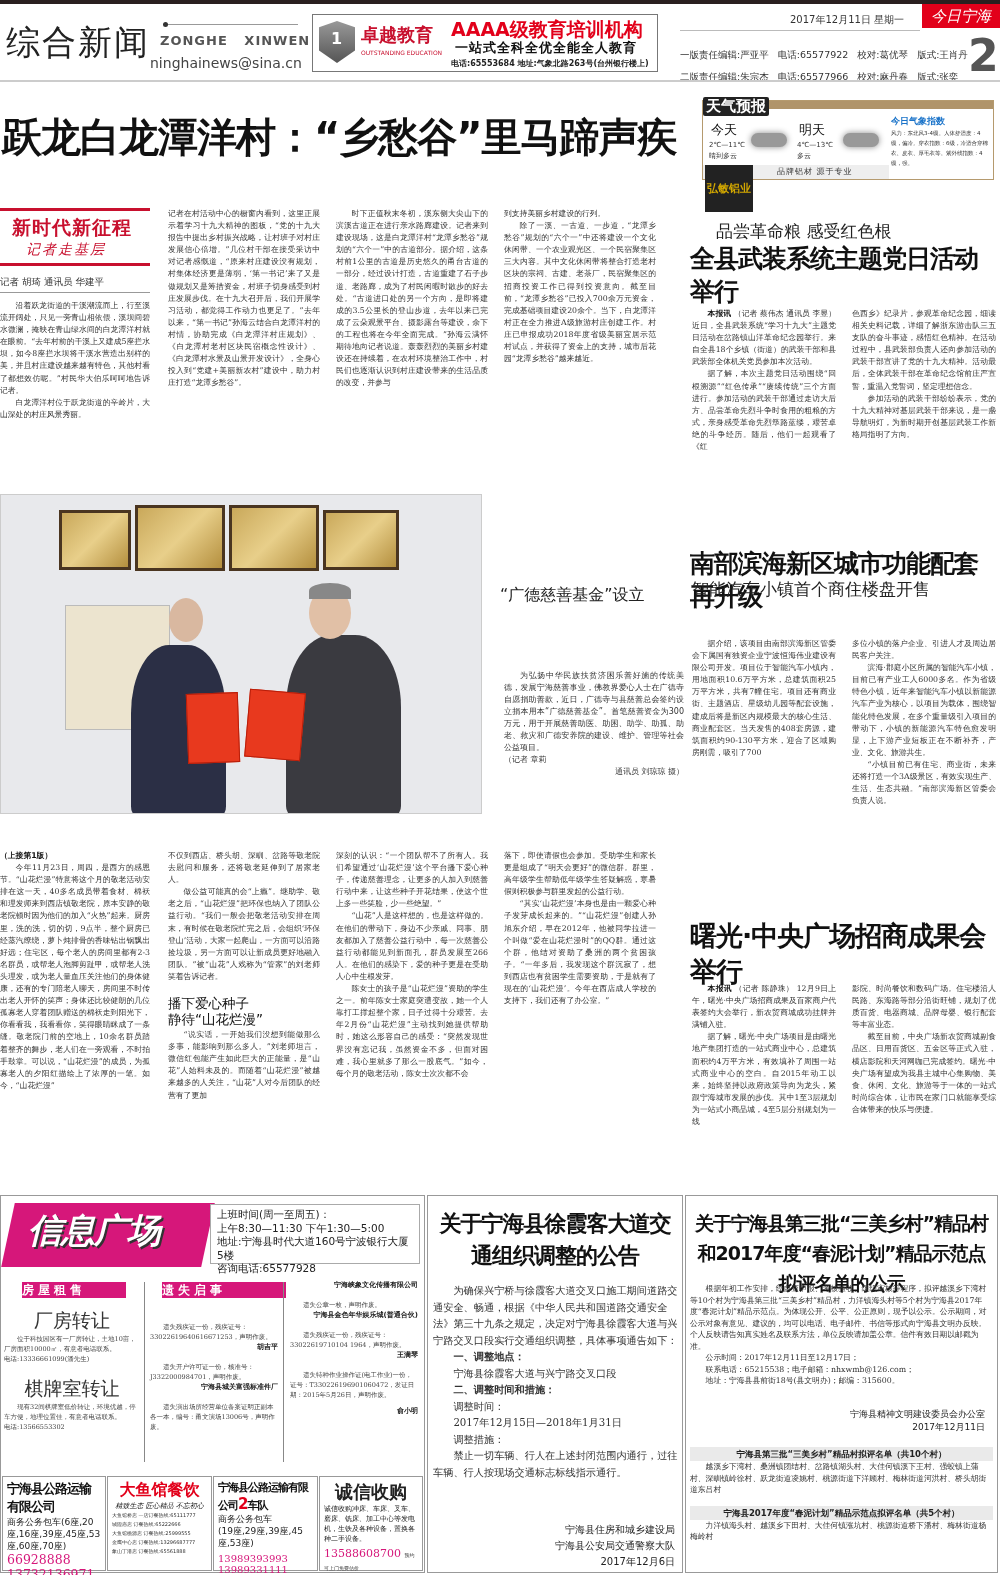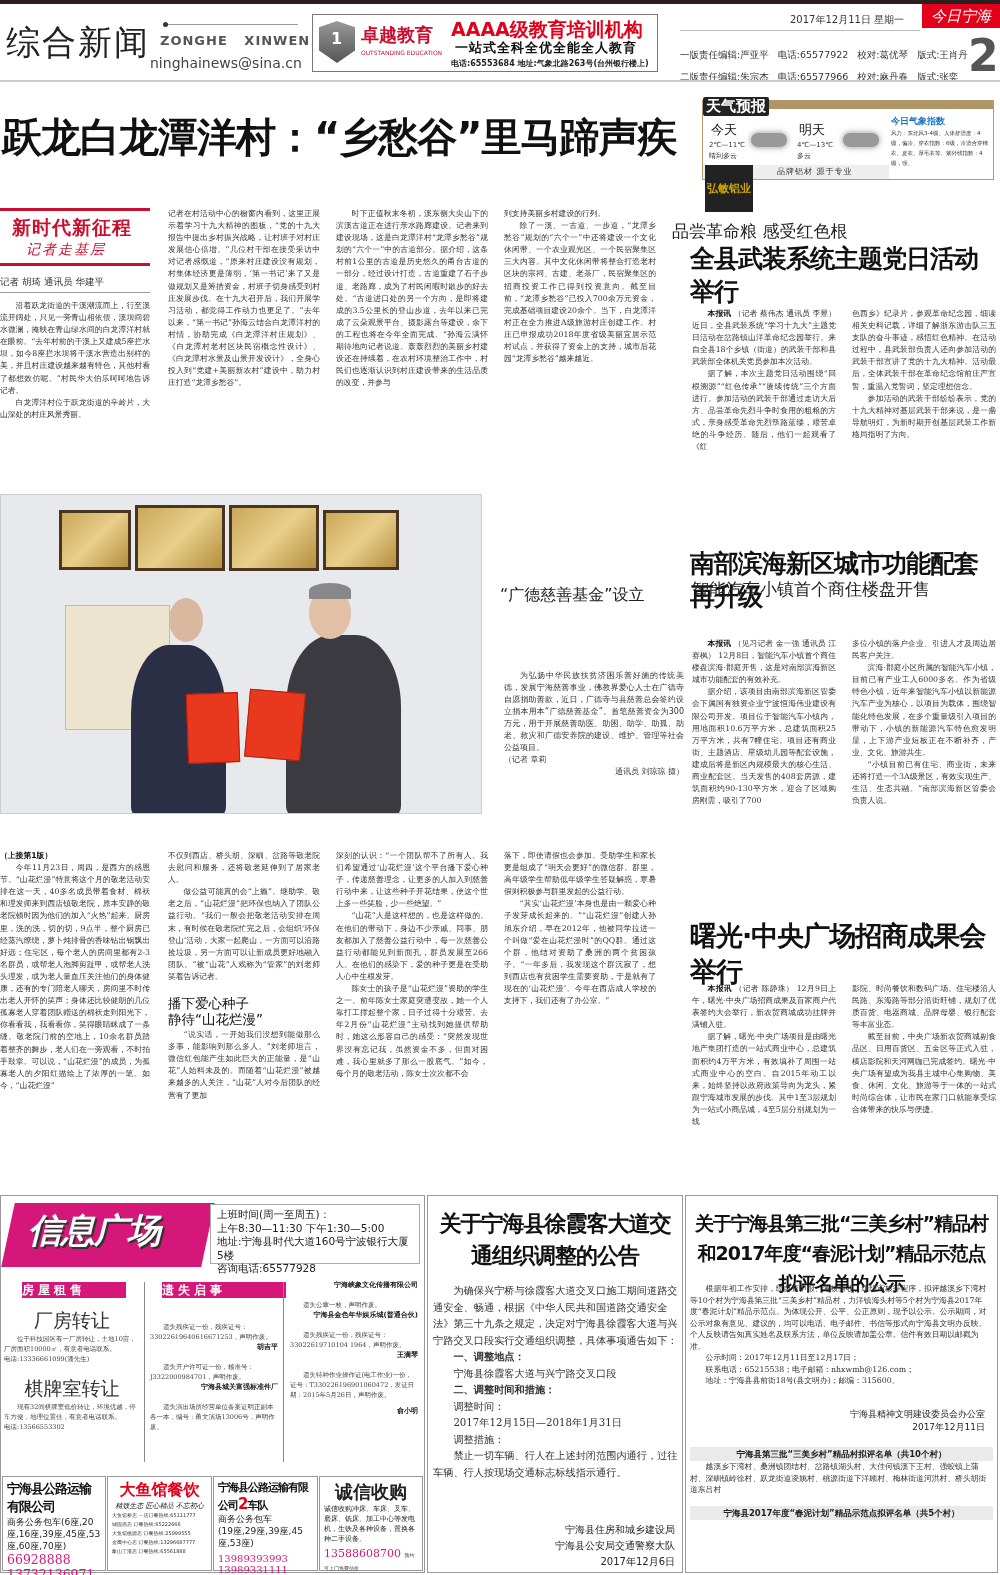--- a/index.html
+++ b/index.html
@@ -133,21 +133,21 @@
   <div class="abs temp" style="left:94px;top:50px">多云</div>
   <div class="abs cloud" style="left:140px;top:32px"></div>
   <div class="abs idx-title">今日气象指数</div>
   <div class="abs idx">风力：东北风3-4级。人体舒适度：4级，偏冷。穿衣指数：6级，冷适合穿棉衣、皮衣、厚毛衣等。紫外线指数：4级，强。</div>
   <div class="abs ad">
       <b>弘敏铝业</b>
       <span>品牌铝材   源于专业</span>
     </div>
 </div>
 
-<div class="abs kicker" style="left:672px;top:220px">品尝革命粮    感受红色根</div>
+<div class="abs kicker" style="left:716px;top:220px">品尝革命粮    感受红色根</div>
 <div class="abs h2" style="left:690px;top:242px">全县武装系统主题党日活动举行</div>
 <div class="abs col" style="left:692px;top:308px;width:144px">
   <p><b>本报讯</b> <span>（记者  蔡伟杰  通讯员  李昱）</span> <span>近日，全县武装系统“学习十九大”主题党日活动在岔路镇山洋革命纪念园举行。来自全县18个乡镇（街道）的武装干部和县武装部全体机关党员参加本次活动。</span></p>
   <p>据了解，本次主题党日活动围绕“回根溯源”“红色传承”“赓续传统”三个方面进行。参加活动的武装干部通过走访大后方、品尝革命先烈斗争时食用的粗粮的方式，亲身感受革命先烈筚路蓝缕，艰苦卓绝的斗争经历。随后，他们一起观看了《红</p>
 </div>
 <div class="abs col" style="left:852px;top:308px;width:144px">
   <p class="noindent">色西乡》纪录片，参观革命纪念园，细读相关史料记载，详细了解浙东游击队三五支队的奋斗事迹，感悟红色精神。在活动过程中，县武装部负责人还向参加活动的武装干部宣讲了党的十九大精神。活动最后，全体武装干部在革命纪念馆前庄严宣誓，重温入党誓词，坚定理想信念。</p>
     <p>参加活动的武装干部纷纷表示，党的十九大精神对基层武装干部来说，是一盏导航明灯，为新时期开创基层武装工作新格局指明了方向。</p>
 </div>
 
@@ -168,21 +168,20 @@
 <div class="abs caption-title">“广德慈善基金”设立</div>
 <div class="abs caption">
   <p>为弘扬中华民族扶贫济困乐善好施的传统美德，发展宁海慈善事业，佛教界爱心人士在广德寺自愿捐助善款，近日，广德寺与县慈善总会签约设立捐本用本“广德慈善基金”。首笔慈善资金为300万元，用于开展慈善助医、助困、助学、助孤、助老、救灾和广德安养院的建设、维护、管理等社会公益项目。</p>
   <div>（记者  章莉</div>
   <div style="text-align:right">通讯员  刘琼琼  摄）</div>
 </div>
 
 <div class="abs h2" style="left:690px;top:547px">南部滨海新区城市功能配套再升级</div>
 <div class="abs kicker" style="left:692px;top:578px">智能汽车小镇首个商住楼盘开售</div>
 <div class="abs col" style="left:692px;top:638px;width:144px">
-  <p><b>本报讯</b> <span>（见习记者  金一強  通讯员  江赛枫）</span> <span>12月8日，智能汽车小镇首个商住楼盘滨海·郡庭开售，这是对南部滨海新区城市功能配套的有效补充。</span></p>
   <p>据介绍，该项目由南部滨海新区管委会下属国有独资企业宁波恒海伟业建设有限公司开发。项目位于智能汽车小镇内，用地面积10.6万平方米，总建筑面积25万平方米，共有7幢住宅。项目还有商业街、主题酒店、星级幼儿园等配套设施，建成后将是新区内规模最大的核心生活、商业配套区。当天发售的408套房源，建筑面积约90-130平方米，迎合了区域购房刚需，吸引了700</p>
 </div>
 <div class="abs col" style="left:852px;top:638px;width:144px">
   <p class="noindent">多位小镇的落户企业、引进人才及周边居民客户关注。</p>
     <p>滨海·郡庭小区所属的智能汽车小镇，目前已有产业工人6000多名。作为省级特色小镇，近年来智能汽车小镇以新能源汽车产业为核心，以项目为载体，围绕智能化特色发展，在多个重量级引入项目的带动下，小镇的新能源汽车特色愈发明显，上下游产业短板正在不断补齐，产业、文化、旅游共生。</p>
     <p>“小镇目前已有住宅、商业街，未来还将打造一个3A级景区，有效实现生产、生活、生态共融。”南部滨海新区管委会负责人说。</p>
 </div>
 
 <div class="abs h2b" style="left:690px;top:918px">曙光·中央广场招商成果会举行</div>
 <div class="abs col" style="left:692px;top:983px;width:144px">
@@ -310,13 +309,14 @@
   <p style="text-indent:2em">地址：宁海县县前街18号(县文明办)；邮编：315600。</p>
 </div>
 <div class="abs sig" style="left:690px;top:1408px;width:295px;font-size:9px;line-height:13px">
   <div>宁海县精神文明建设委员会办公室</div>
     <div>2017年12月11日</div>
 </div>
 <div class="abs" style="left:690px;top:1447px;width:303px">
   <div class="listbar">宁海县第三批“三美乡村”精品村拟评名单（共10个村）</div>
   <div class="notice" style="font-size:7.8px;line-height:11.5px;text-indent:2em">越溪乡下湾村、桑洲镇团结村、岔路镇湖头村、大佳何镇溪下王村、强蛟镇上蒲村、深甽镇岭徐村、跃龙街道凌姚村、桃源街道下洋顾村、梅林街道河洪村、桥头胡街道东吕村</div>
   <div class="listbar" style="margin-top:10px">宁海县2017年度“春泥计划”精品示范点拟评名单（共5个村）</div>
+  <div class="notice" style="font-size:7.8px;line-height:11.5px;text-indent:2em">力洋镇海头村、越溪乡下田村、大佳何镇涨坑村、桃源街道桥下潘村、梅林街道杨梅岭村</div>
 </div>
 
 </body></html>

